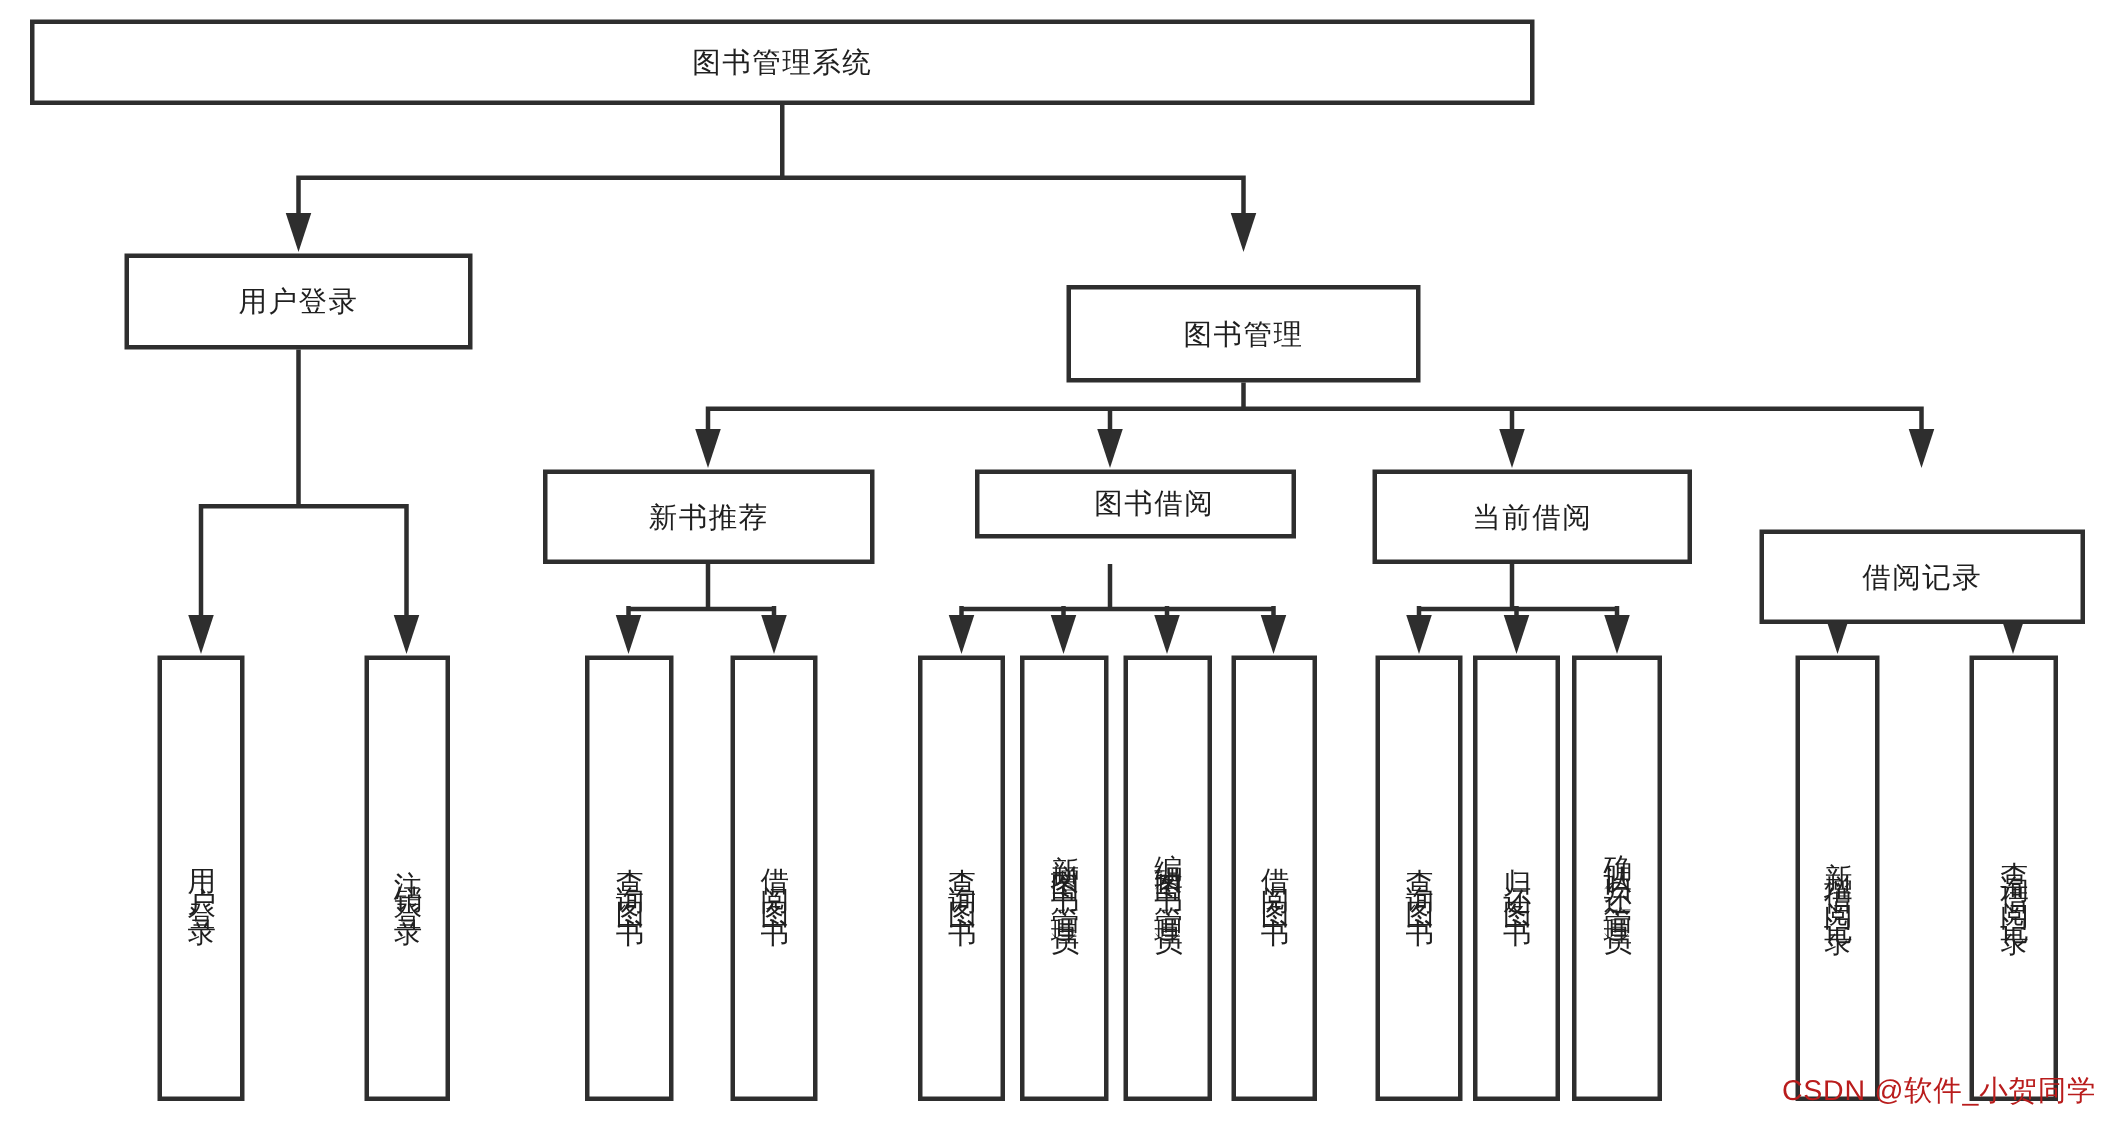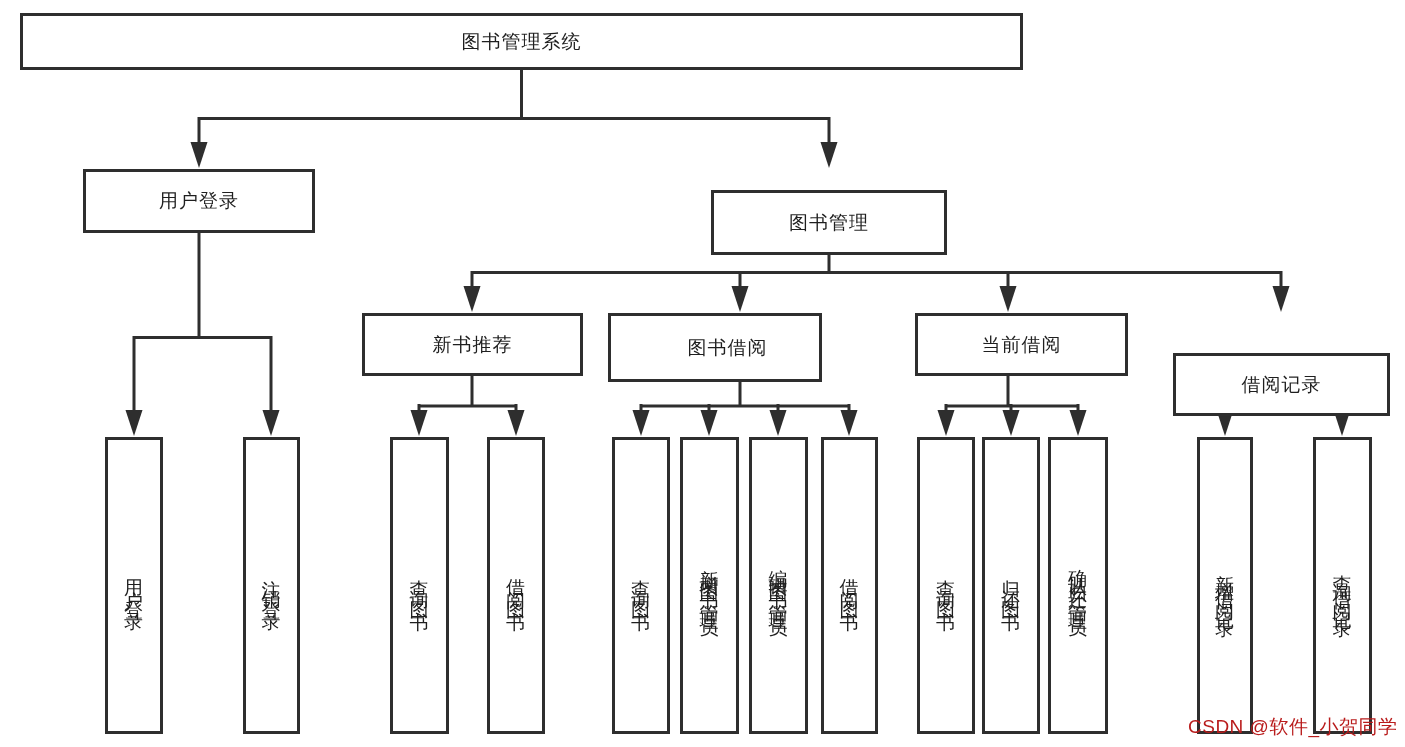--- a/index.html
+++ b/index.html
@@ -129,21 +129,21 @@
       <polygon points="1333.5,410 1350.5,410 1342,436"></polygon>
     </g>
   </svg>
 
   <div class="node" style="left:20px; top:13px; width:1003px; height:57px;">图书管理系统</div>
 
   <div class="node" style="left:83px; top:169px; width:232px; height:64px;">用户登录</div>
   <div class="node" style="left:711px; top:169px; width:236px; height:65px;margin-top:21px;">图书管理</div>
 
   <div class="node" style="left:362px; top:313px; width:221px; height:63px;">新书推荐</div>
-  <div class="node" style="left:608px; top:313px; width:214px; height:69px;padding-left:25px;">图书借阅</div>
+  <div class="node" style="left:650px; top:313px; width:214px; height:46px;padding-left:25px;">图书借阅</div>
   <div class="node" style="left:902px; top:313px; width:213px; height:63px;margin-left:13px;">当前借阅</div>
   <div class="node" style="left:1173px; top:313px; width:217px; height:63px;margin-top:40px;">借阅记录</div>
 
   <div class="leaf" style="left:105px; top:437px; width:58px; height:297px;">用户登录</div>
   <div class="leaf" style="left:243px; top:437px; width:57px; height:297px;">注销登录</div>
 
   <div class="leaf" style="left:390px; top:437px; width:59px; height:297px;">查询图书</div>
   <div class="leaf" style="left:487px; top:437px; width:58px; height:297px;">借阅图书</div>
 
   <div class="leaf" style="left:612px; top:437px; width:58px; height:297px;">查询图书</div>

